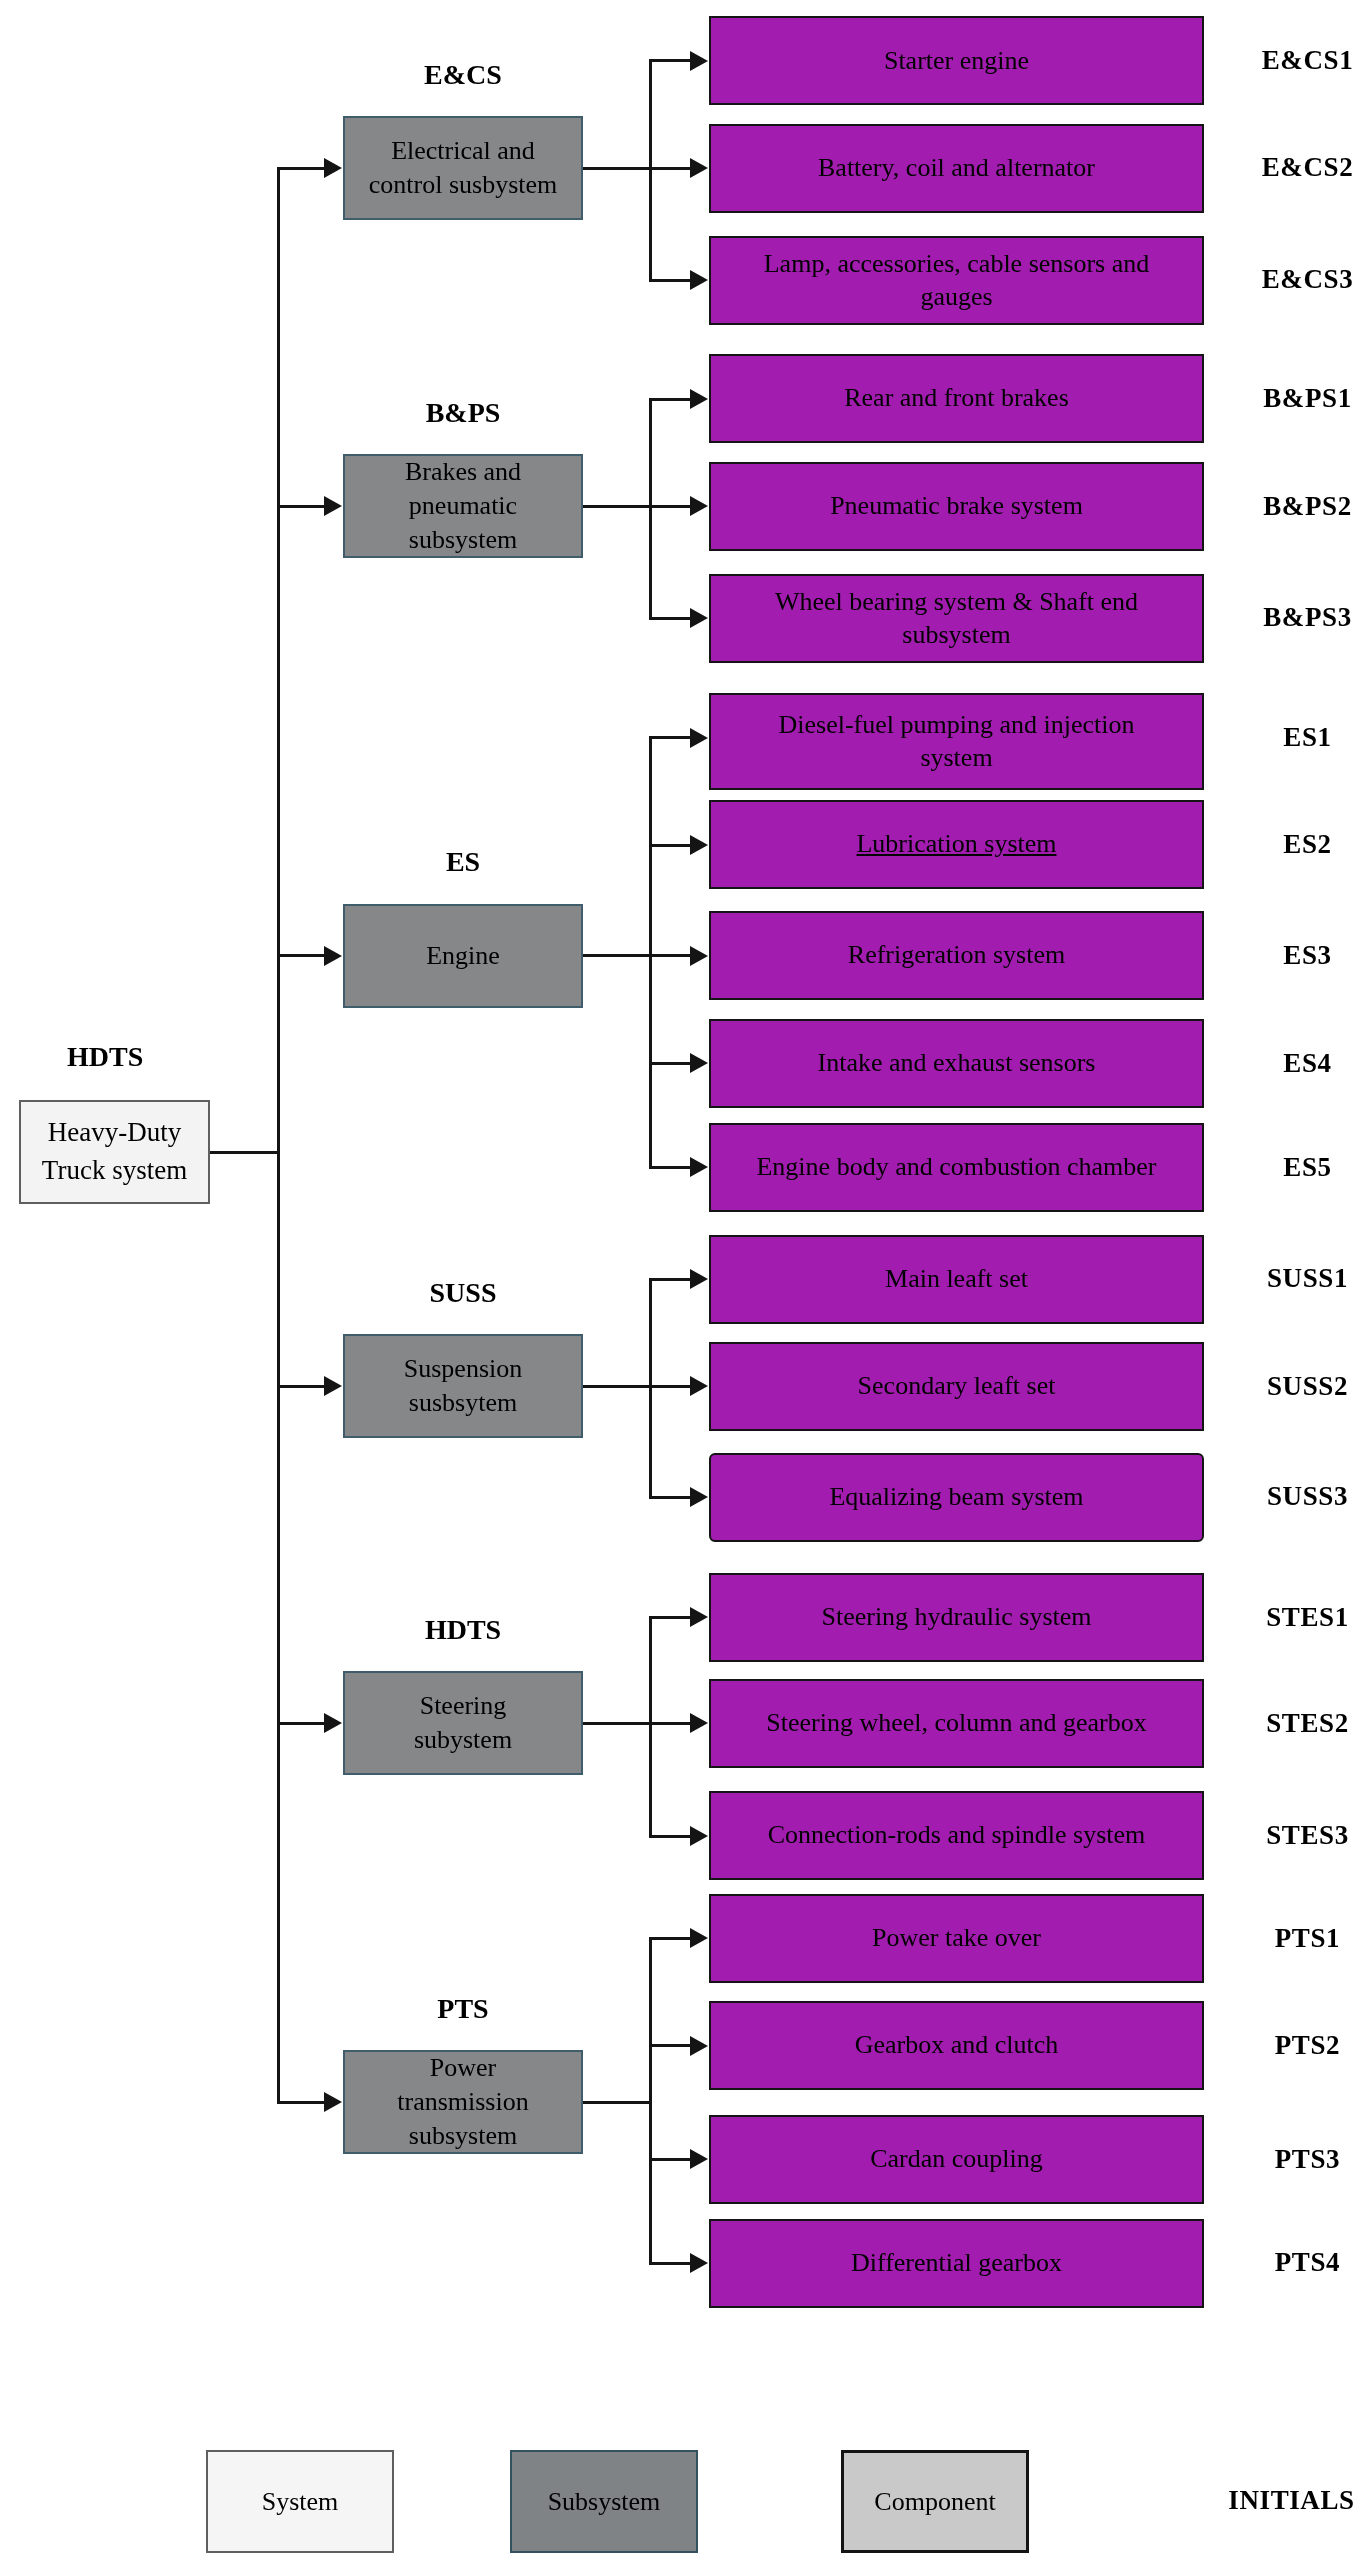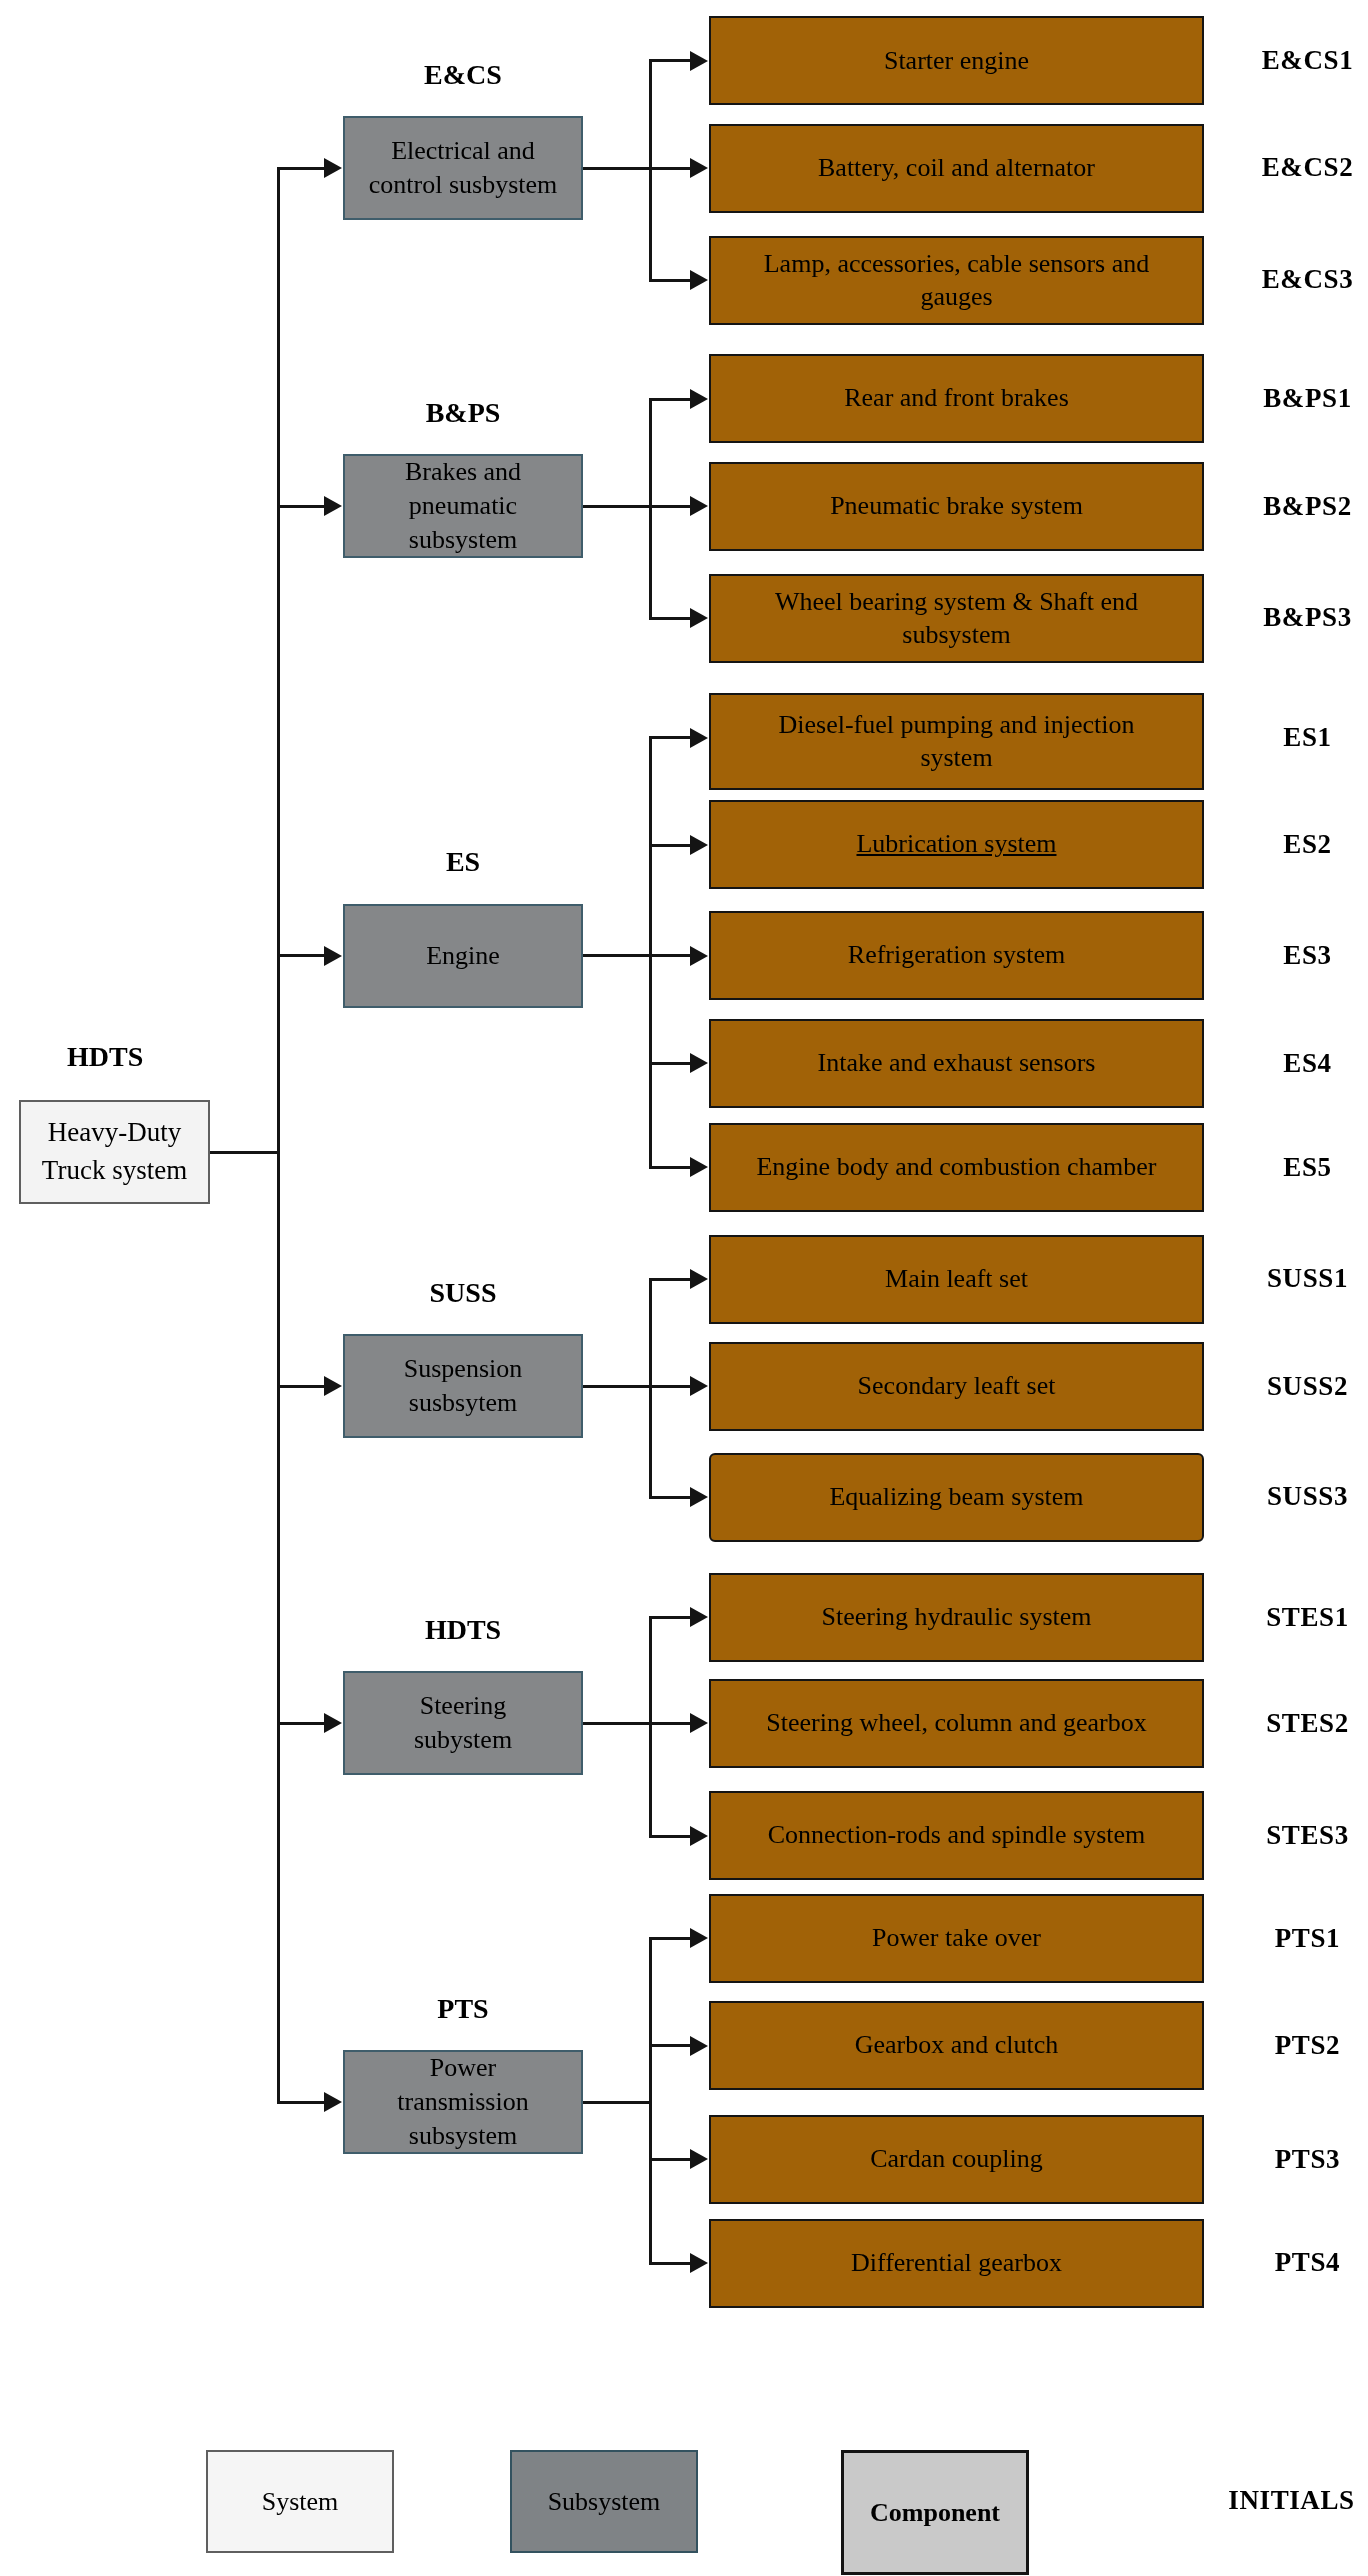--- a/index.html
+++ b/index.html
@@ -1,21 +1,21 @@
 <!DOCTYPE html>
 <html style="font-size:9.3px"><head>
 <meta charset="utf-8">
 <style>
   html,body{margin:0;padding:0;background:#ffffff;}
   body{font-family:"Liberation Serif","DejaVu Serif",serif;color:#000;}
   #canvas{position:relative;width:1369px;height:2576px;background:#ffffff;overflow:hidden;}
   .box{position:absolute;box-sizing:border-box;display:flex;align-items:center;justify-content:center;text-align:center;}
   .root-box{background:#f3f3f3;border:2.3px solid #5f5f5f;font-size:27px;line-height:1.4;padding:0 8.2px;}
   .sub-box{background:#858789;border:2.9px solid #3f5d6b;font-size:26px;line-height:1.3;padding:0 23px;}
-  .comp-box{background:#a16207;border:2.9px solid #141414;font-size:26px;line-height:1.25;padding:0 29px;}
+  .comp-box{background:#a21caf;border:2.9px solid #141414;font-size:26px;line-height:1.25;padding:0 29px;}
   .legend-system{background:#f5f5f5;border:2.3px solid #5f5f5f;font-size:26px;}
   .legend-sub{background:#7f8386;border:2.9px solid #33525f;font-size:26px;}
   .legend-comp{background:#c9c9c9;border:3.5px solid #141414;font-size:26px;}
   .hline{position:absolute;background:#141414;height:2.9px;}
   .vline{position:absolute;background:#141414;width:2.9px;}
   .arrow-head{position:absolute;width:0;height:0;border-top:10px solid transparent;border-bottom:10px solid transparent;border-left:18.7px solid #141414;}
   .bold-label{position:absolute;font-weight:bold;font-size:28px;text-align:center;line-height:35px;}
   .initial-label{position:absolute;font-weight:bold;font-size:27px;text-align:center;line-height:35px;letter-spacing:0.6px;}
 </style>
 </head>
@@ -147,17 +147,17 @@
       <div class="box comp-box" style="left:709px;top:2115px;width:495px;height:89px;">Cardan coupling</div>
       <div class="initial-label" style="left:1220px;top:2142px;width:175px;height:35px;">PTS3</div>
       <div class="hline" style="left:649px;top:2262px;width:43px;"></div>
       <div class="arrow-head" style="left:690px;top:2253px;"></div>
       <div class="box comp-box" style="left:709px;top:2219px;width:495px;height:89px;">Differential gearbox</div>
       <div class="initial-label" style="left:1220px;top:2245px;width:175px;height:35px;">PTS4</div>
     </div>
 
   <div class="box legend-sub" style="left:510px;top:2450px;width:188px;height:103px;">Subsystem</div>
   <div class="box legend-system" style="left:206px;top:2450px;width:188px;height:103px;">System</div>
-  <div class="box legend-comp" style="left:841px;top:2450px;width:188px;height:125px;font-weight:bold;">Component</div>
+  <div class="box legend-comp" style="left:841px;top:2450px;width:188px;height:103px;">Component</div>
   <div class="initial-label" style="left:1201px;top:2483px;width:181px;height:35px;">INITIALS</div>
 
 </div>
 
 
 </body></html>

